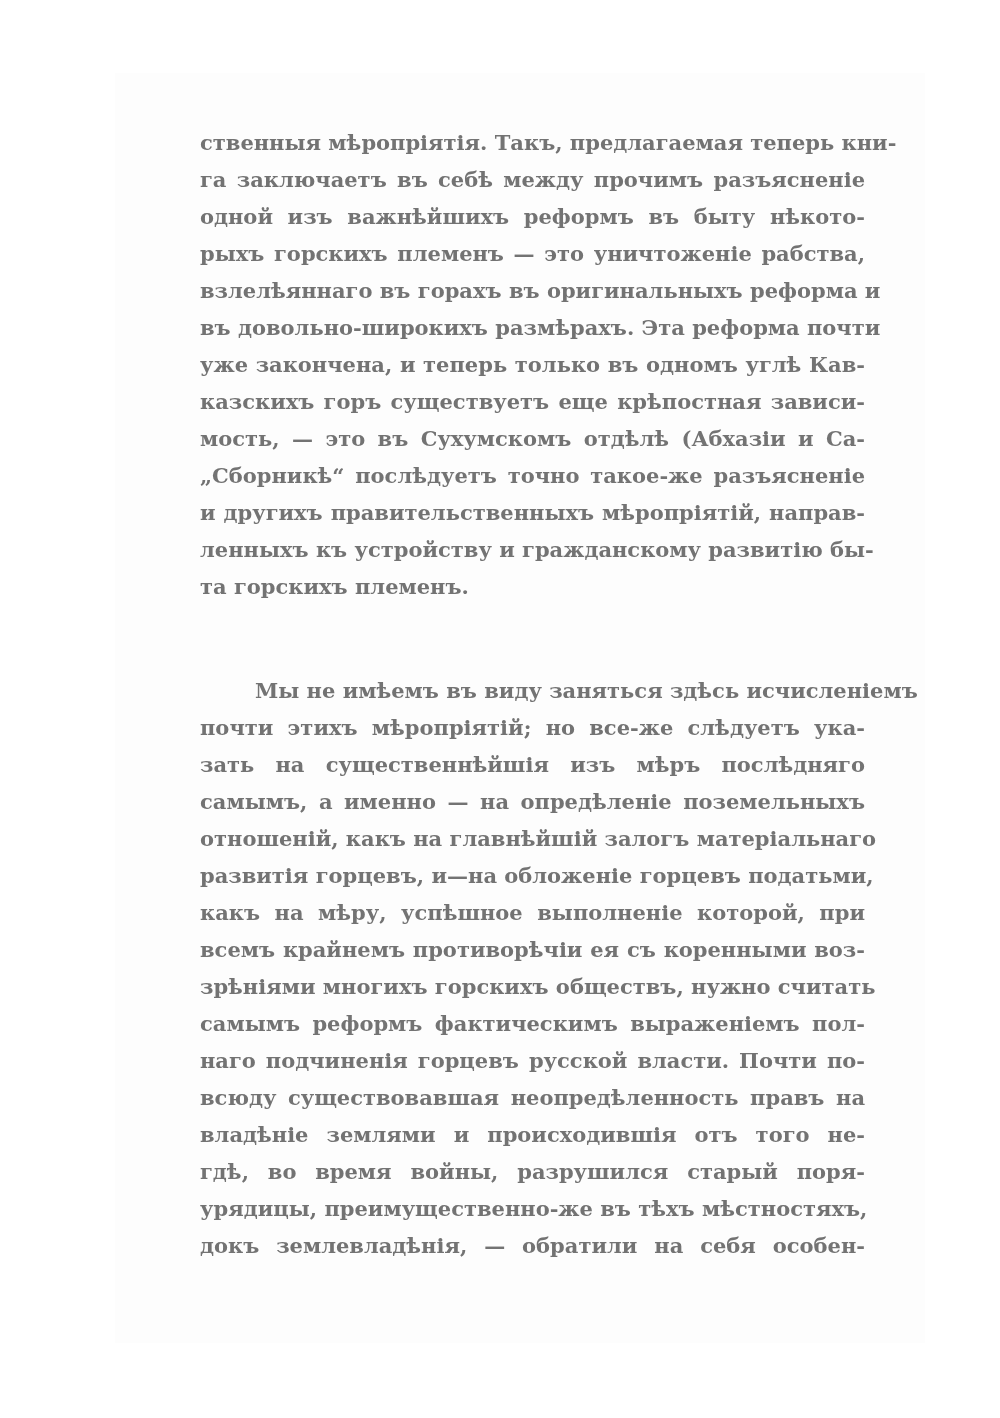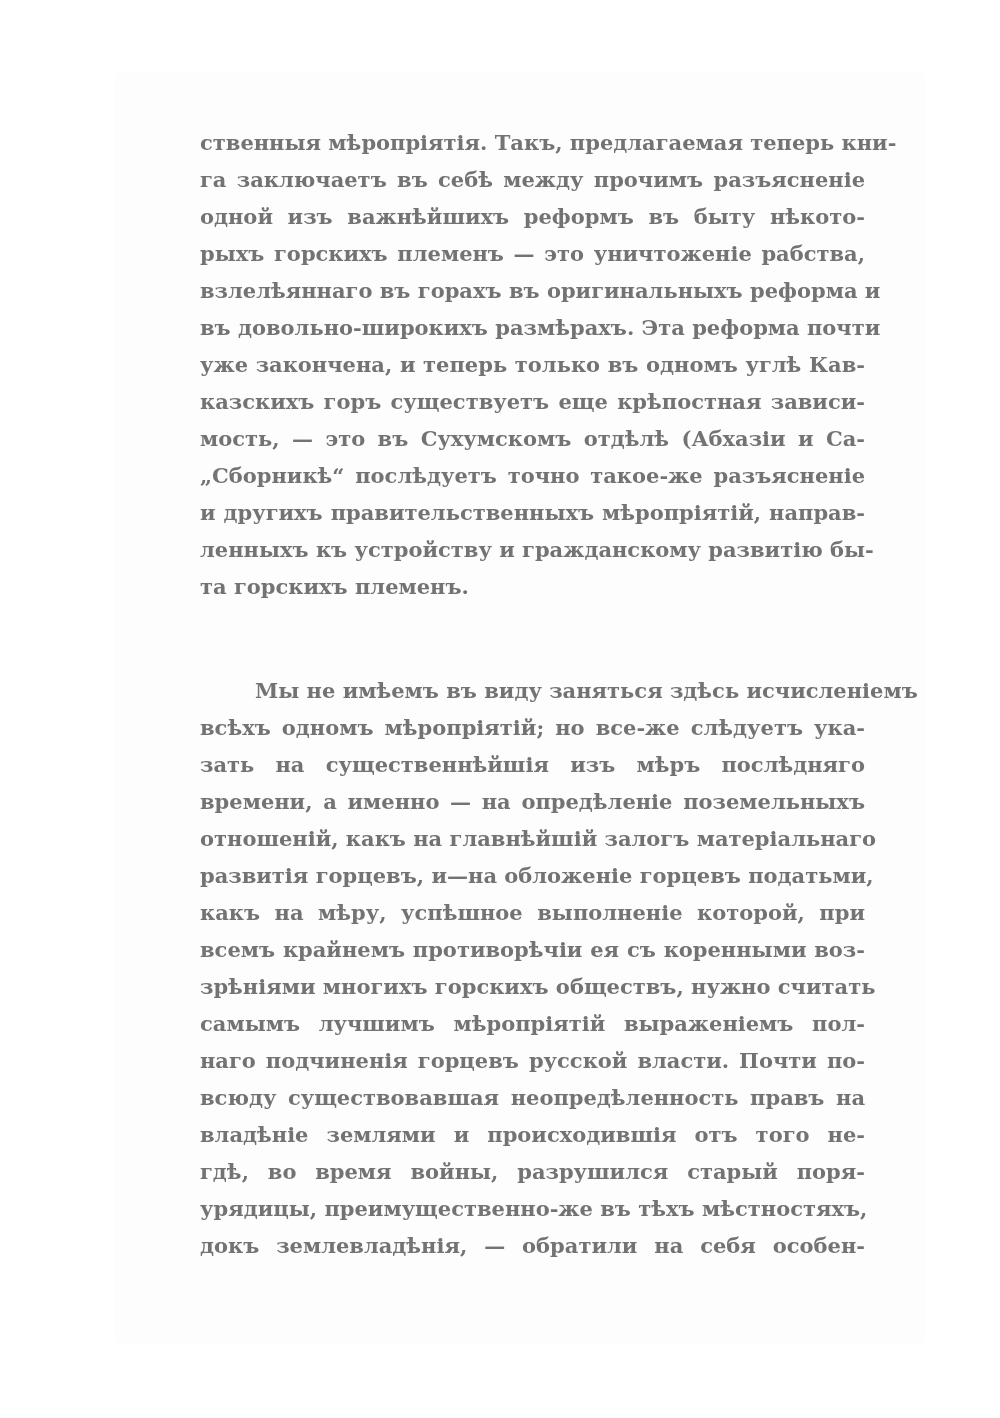--- a/index.html
+++ b/index.html
@@ -63,28 +63,28 @@
   <div class="line">казскихъ горъ существуетъ еще крѣпостная зависи-</div>
   <div class="line">мость, — это въ Сухумскомъ отдѣлѣ (Абхазіи и Са-</div>
   <div class="line">„Сборникѣ“ послѣдуетъ точно такое-же разъясненіе</div>
   <div class="line">и другихъ правительственныхъ мѣропріятій, направ-</div>
   <div class="line">ленныхъ къ устройству и гражданскому развитію бы-</div>
   <div class="line last">та горскихъ племенъ.</div>
 </div>
 
 <div class="text-block" id="para2">
   <div class="line indent">Мы не имѣемъ въ виду заняться здѣсь исчисленіемъ</div>
-  <div class="line">всѣхъ одномъ мѣропріятій; но все-же слѣдуетъ ука-</div>
+  <div class="line">почти этихъ мѣропріятій; но все-же слѣдуетъ ука-</div>
   <div class="line">зать на существеннѣйшія изъ мѣръ послѣдняго</div>
-  <div class="line">времени, а именно — на опредѣленіе поземельныхъ</div>
+  <div class="line">самымъ, а именно — на опредѣленіе поземельныхъ</div>
   <div class="line">отношеній, какъ на главнѣйшій залогъ матеріальнаго</div>
   <div class="line">развитія горцевъ, и—на обложеніе горцевъ податьми,</div>
   <div class="line">какъ на мѣру, успѣшное выполненіе которой, при</div>
   <div class="line">всемъ крайнемъ противорѣчіи ея съ коренными воз-</div>
   <div class="line">зрѣніями многихъ горскихъ обществъ, нужно считать</div>
-  <div class="line">самымъ лучшимъ мѣропріятій выраженіемъ пол-</div>
+  <div class="line">самымъ реформъ фактическимъ выраженіемъ пол-</div>
   <div class="line">наго подчиненія горцевъ русской власти. Почти по-</div>
   <div class="line">всюду существовавшая неопредѣленность правъ на</div>
   <div class="line">владѣніе землями и происходившія отъ того не-</div>
   <div class="line">гдѣ, во время войны, разрушился старый поря-</div>
   <div class="line">урядицы, преимущественно-же въ тѣхъ мѣстностяхъ,</div>
   <div class="line">докъ землевладѣнія, — обратили на себя особен-</div>
 </div>
 
 </body></html>

